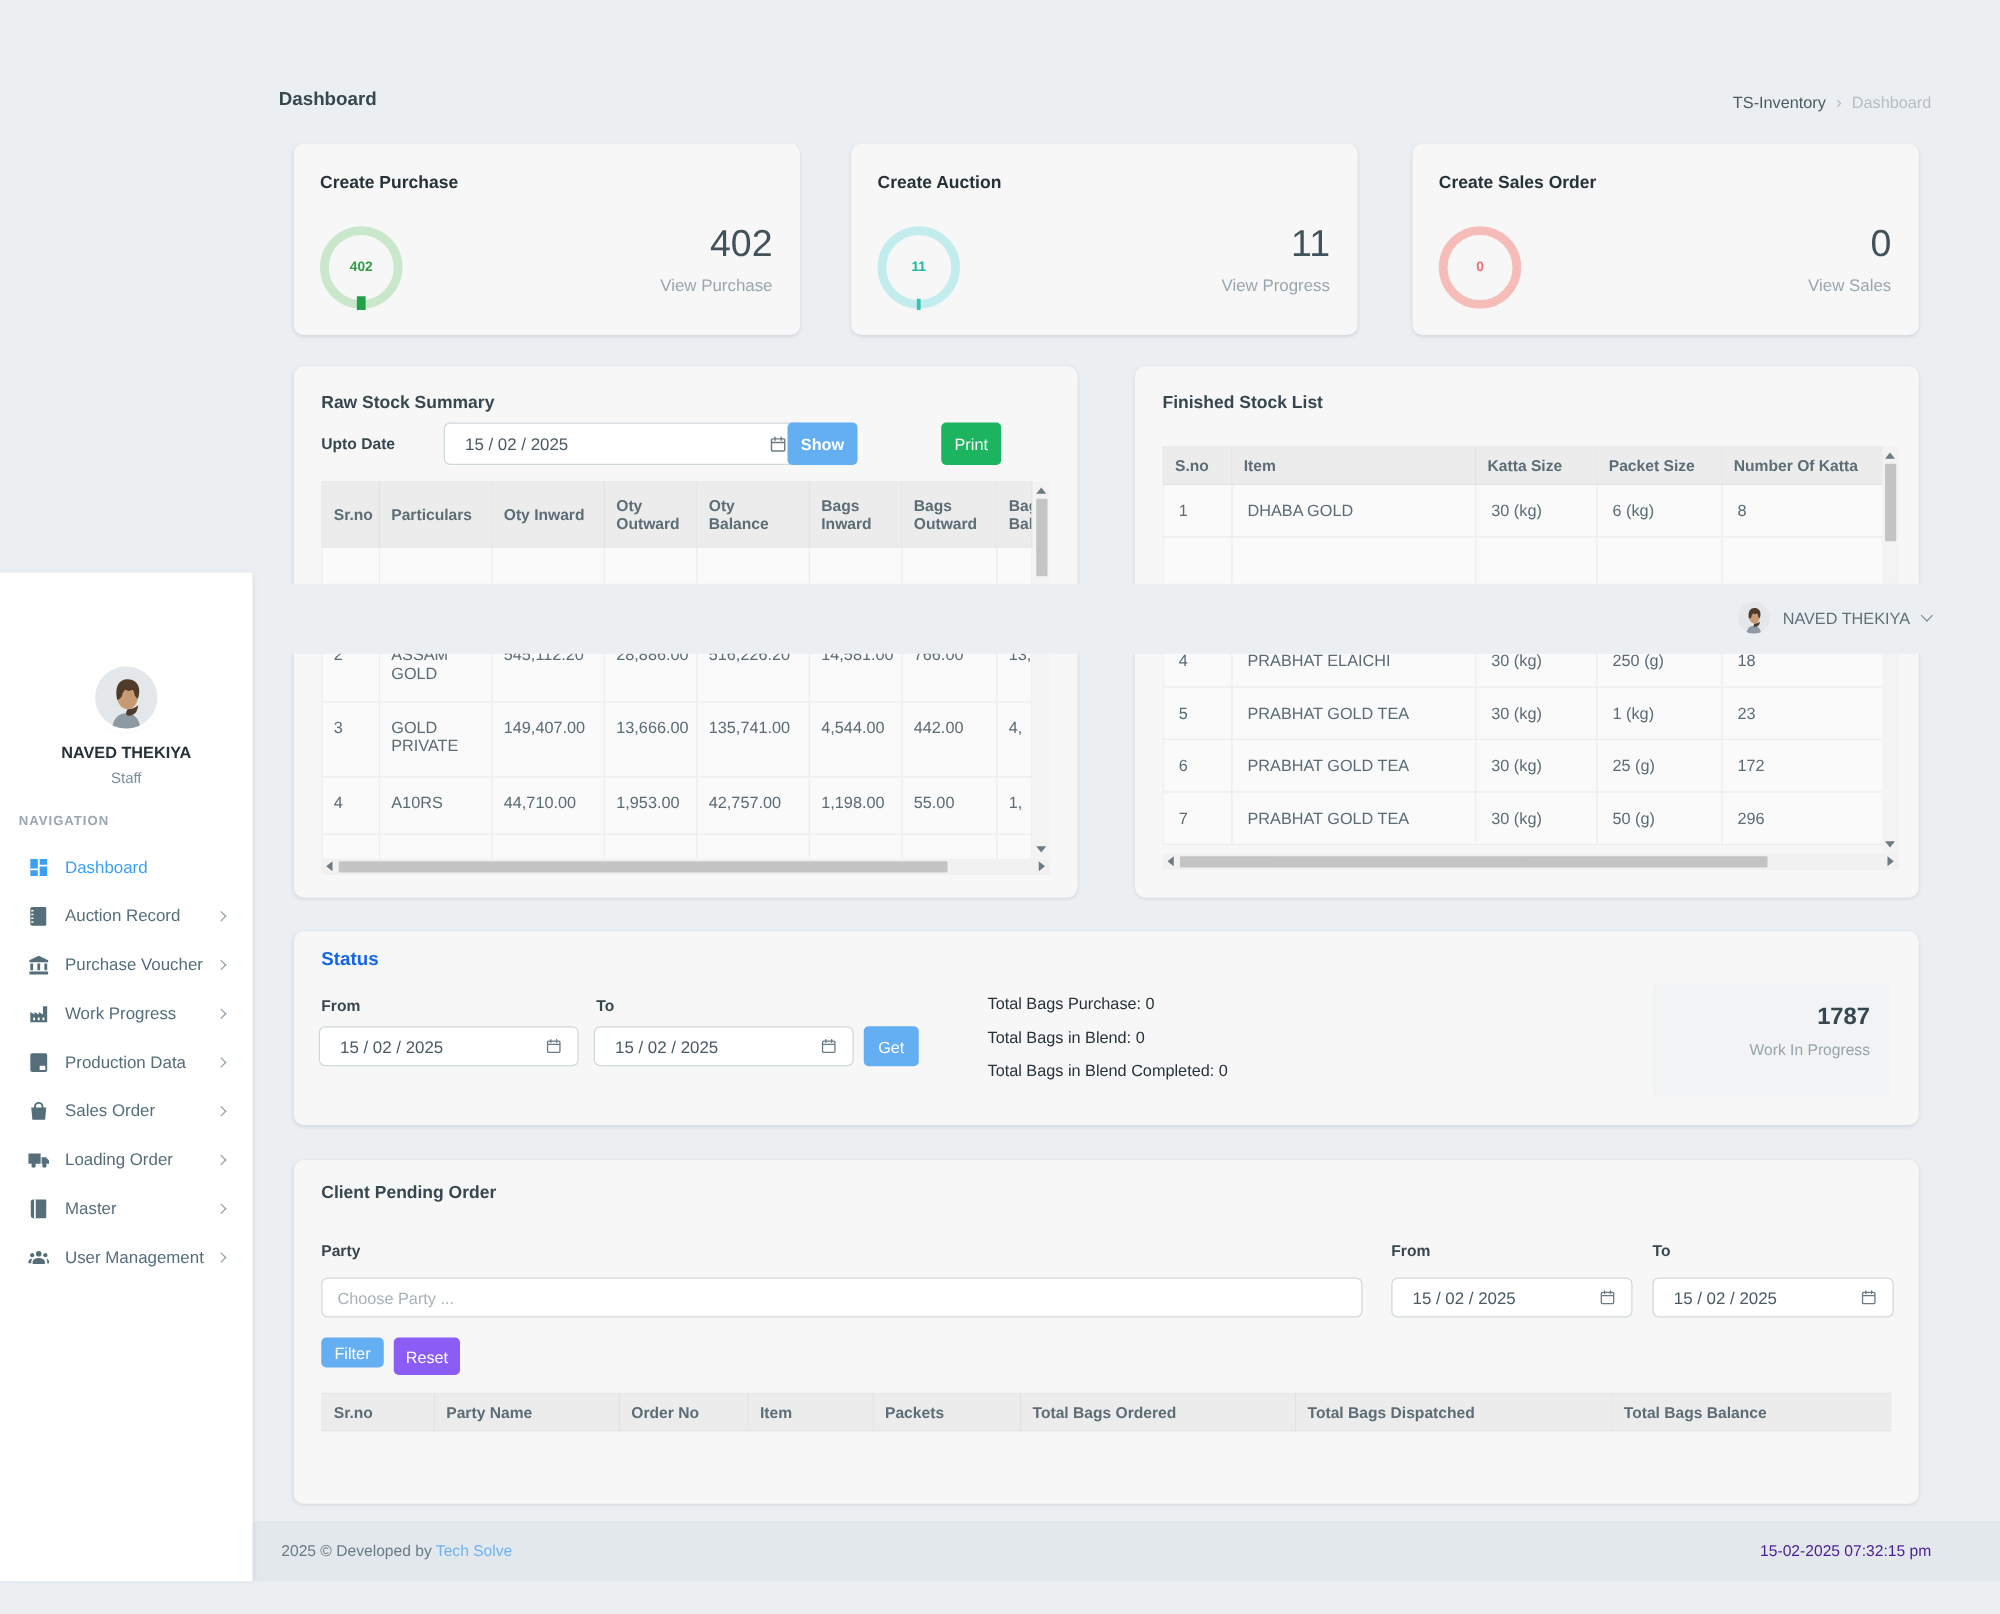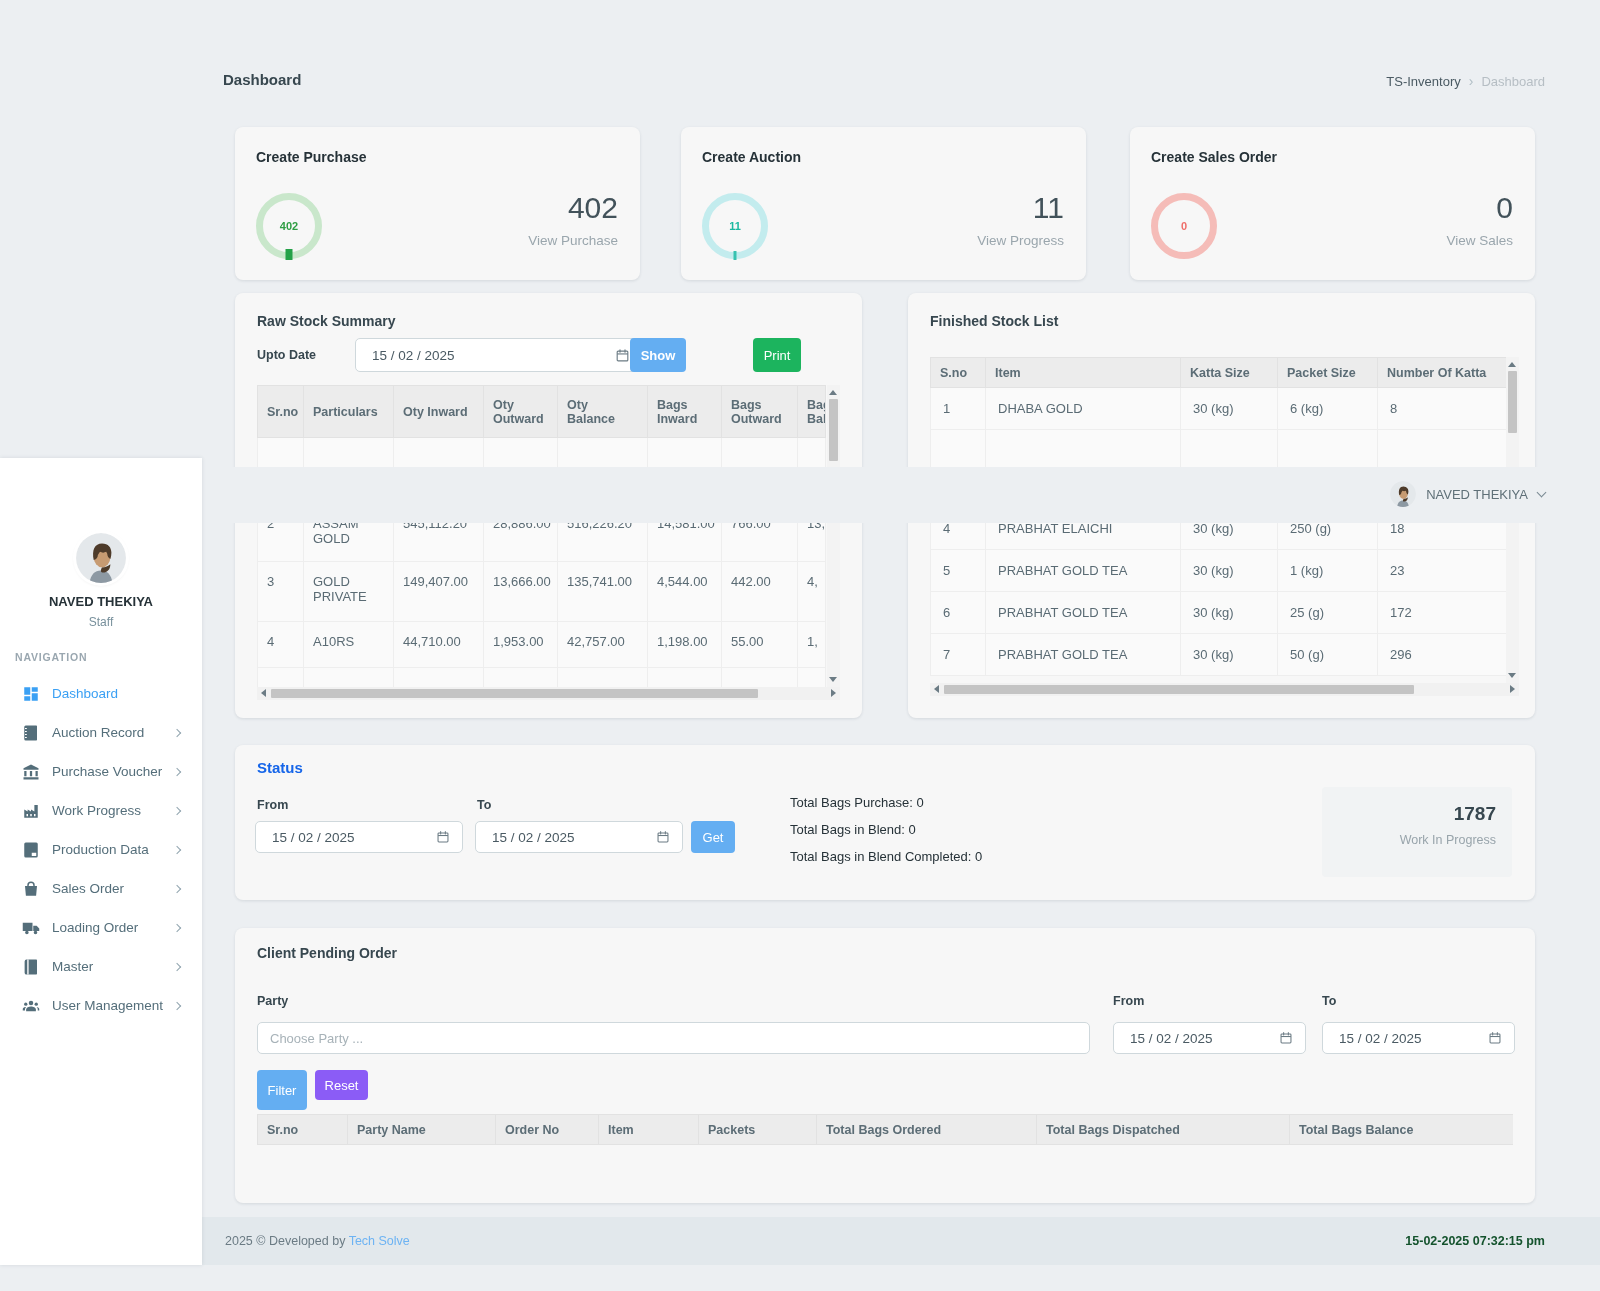--- a/index.html
+++ b/index.html
@@ -12,21 +12,21 @@
   .panel-title { position:absolute; font-size:14px; font-weight:700; color:#37474f; }
 
   
   .page-title { position:absolute; left:223px; top:71px; font-size:15px; font-weight:700; color:#37474f; }
   .breadcrumb { position:absolute; top:73px; right:55px; font-size:13px; display:flex; gap:8px; align-items:center; }
   .bc-parent { color:#4a5a63; }
   .bc-sep { color:#b0bec5; font-size:14px; }
   .bc-current { color:#b6bec4; }
 
   
-  .card { position:absolute; top:127px; width:405px; height:153px; background:#f7f7f7; border-radius:8px; box-shadow:0 1px 3px rgba(40,55,70,.12); }
+  .card { position:absolute; top:115px; width:405px; height:153px; background:#f7f7f7; border-radius:8px; box-shadow:0 1px 3px rgba(40,55,70,.12); }
   .card-title { position:absolute; left:21px; top:22px; font-size:14px; font-weight:700; color:#263238; }
   .ring { position:absolute; left:21px; top:66px; width:66px; height:66px; border-radius:50%; display:flex; align-items:center; justify-content:center; font-size:11px; font-weight:700; }
   .ring-green  { border:7px solid #c9e7cb; color:#2f9e44; }
   .ring-teal   { border:7px solid #c3ecee; color:#1db8a0; }
   .ring-red    { border:7px solid #f5bcb8; color:#ef6e6a; }
   .ring-tick { position:absolute; left:50%; bottom:-8px; transform:translateX(-50%); }
   .tick-green { width:7px; height:11px; background:#24a148; }
   .tick-teal  { width:3px; height:9px; background:#38c2b0; }
   .card-big { position:absolute; right:22px; top:64px; font-size:30px; font-weight:500; color:#42525a; }
   .card-link { position:absolute; right:22px; top:106px; font-size:13.5px; color:#9aa6ad; cursor:pointer; }
@@ -85,21 +85,21 @@
   .nav { position:absolute; left:0; top:216px; width:202px; }
   .nav-item { position:relative; height:39px; display:flex; align-items:center; padding-left:22px; cursor:pointer; color:#546e7a; font-size:13.5px; }
   .nav-item .nicon { width:18px; height:18px; margin-right:12px; flex:0 0 auto; }
   .nav-item.active { color:#3aa0f4; }
   .nav-chev { position:absolute; right:22px; width:6px; height:6px; border-right:1.5px solid #90a4ae; border-top:1.5px solid #90a4ae; transform:rotate(45deg); }
 
   
   .footer { position:absolute; left:202px; top:1217px; width:1398px; height:48px; background:#e2e8ec; z-index:10; }
   .foot-left { position:absolute; left:23px; top:17px; font-size:12.5px; color:#6b7b84; }
   .foot-brand { color:#6db3f3; }
-  .foot-right { position:absolute; right:55px; top:17px; font-size:12.5px; font-weight:700; color:#14532d; }
+  .foot-right { position:absolute; right:55px; top:17px; font-size:12.5px; font-weight:400; color:#4c1d95; }
 
   .calicon { flex:0 0 auto; }
 </style>
 </head>
 <body>
 
 <div class="app">
 
   <div class="page-title">Dashboard</div>
   <div class="breadcrumb">
@@ -358,21 +358,21 @@
     </div>
     <div class="field-label" style="left:1087px; top:66px;">To</div>
     <div class="dateinput" style="left:1087px; top:94px; width:193px; height:32px;">
       <span>15 / 02 / 2025</span>
       <svg class="calicon" width="14" height="14" viewBox="0 0 24 24" fill="none" stroke="#6b7b84" stroke-width="1.8">
           <rect x="3.5" y="5" width="17" height="15.5" rx="1.5"></rect>
           <path d="M3.5 9.5h17"></path>
           <path d="M8 2.8v4M16 2.8v4" stroke-linecap="round"></path>
         </svg>
     </div>
-    <button class="btn btn-blue" style="left:22px; top:142px; width:50px; height:40px;">Filter</button>
+    <button class="btn btn-blue" style="left:22px; top:142px; width:50px; height:24px;">Filter</button>
     <button class="btn btn-red" style="left:80px; top:142px; width:53px; height:30px;">Reset</button>
     <div class="clip" style="left:22px; top:186px; width:1256px; height:46px;">
       <table class="tbl" style="width:1256px;">
         <colgroup>
             <col style="width:90px">
             <col style="width:148px">
             <col style="width:103px">
             <col style="width:100px">
             <col style="width:118px">
             <col style="width:220px">

